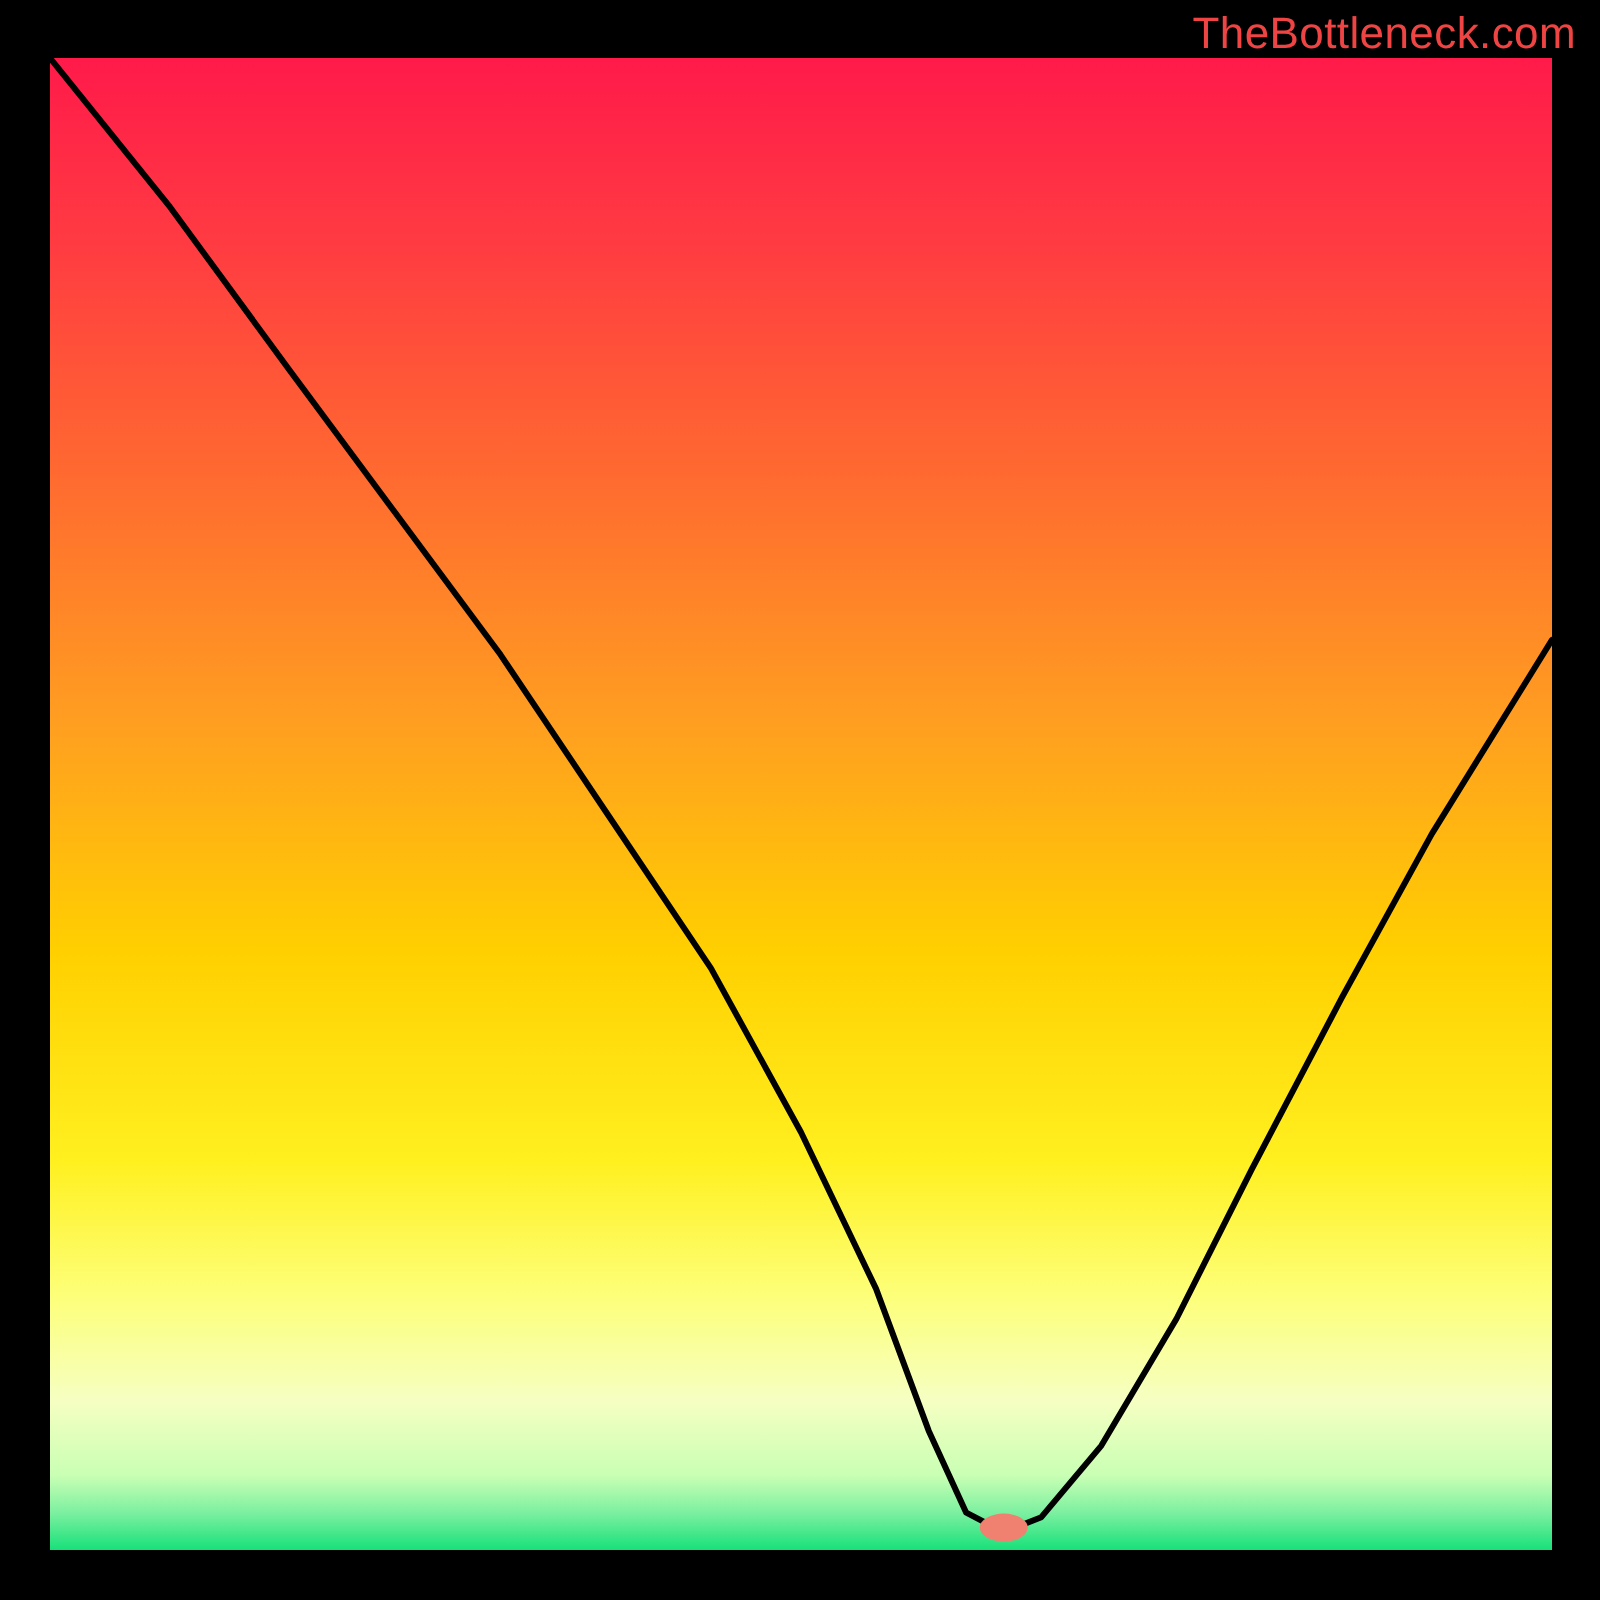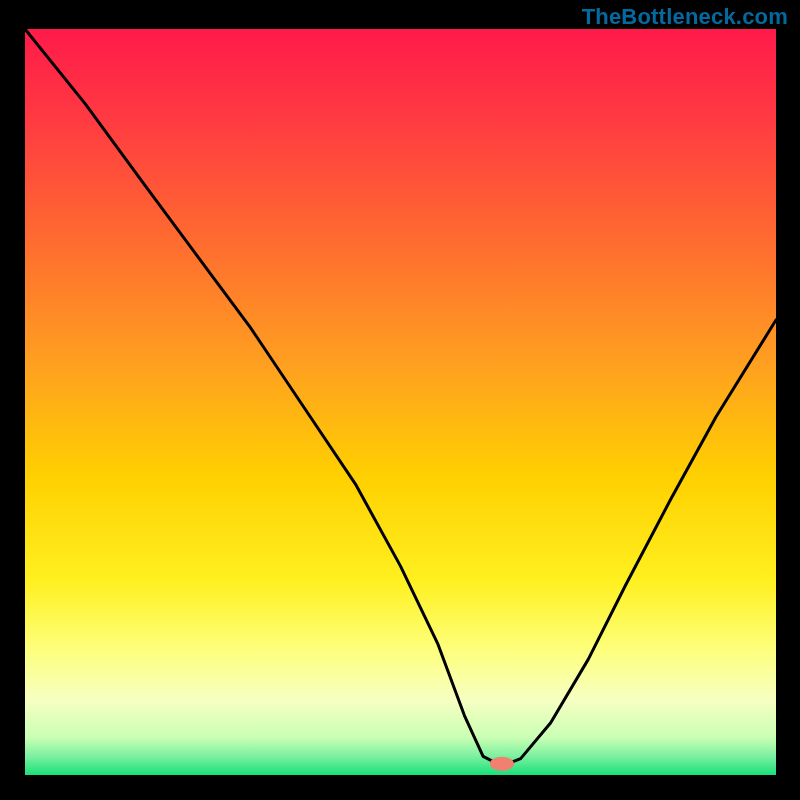--- a/index.html
+++ b/index.html
@@ -15,22 +15,22 @@
     position: relative;
     width: 800px;
     height: 800px;
     background: #000000;
   }
   .watermark {
     position: absolute;
     top: 4px;
     right: 12px;
     font-size: 22px;
-    font-weight: 700;
-    color: #0369a1;
+    font-weight: 400;
+    color: #ef4444;
     letter-spacing: 0.2px;
     z-index: 30;
   }
   
   .plot {
     position: absolute;
     left: 25px;
     top: 29px;
     width: 751px;
     height: 746px;

